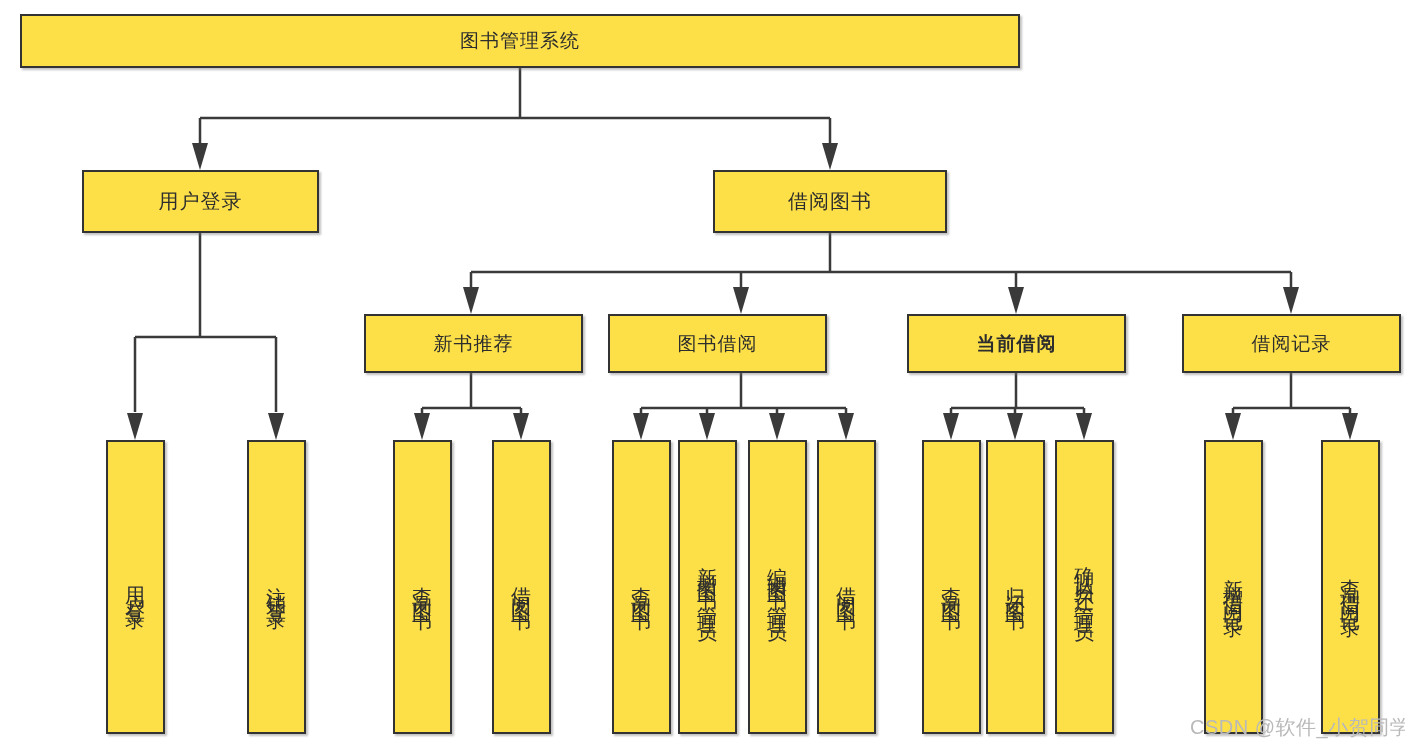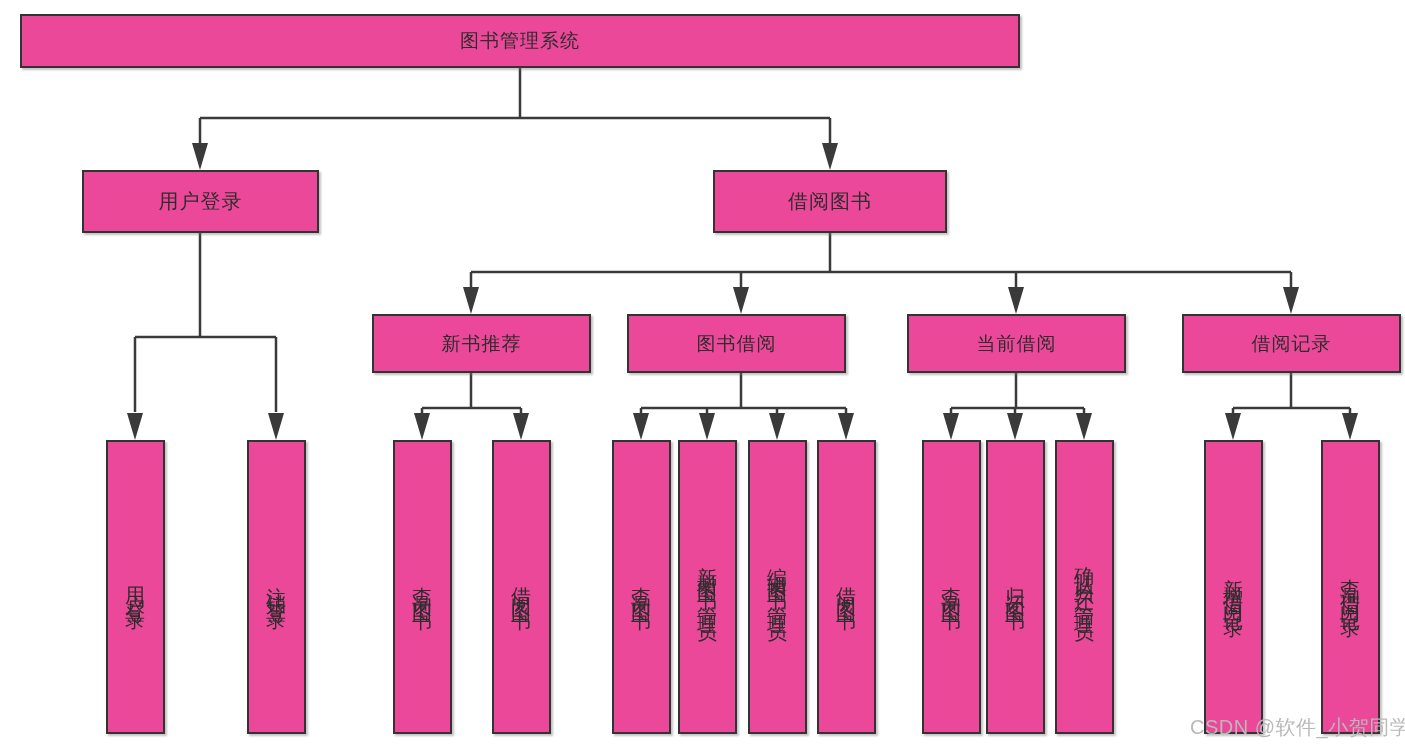--- a/index.html
+++ b/index.html
@@ -7,32 +7,32 @@
     position:relative;
     width:1405px;height:747px;
     background:#ffffff;
     font-family:"Liberation Sans","DejaVu Sans",sans-serif;
     overflow:hidden;
   }
   #wires{position:absolute;left:0;top:0;width:1405px;height:747px;}
   .box{
     position:absolute;
     box-sizing:border-box;
-    background:#ec4899;
+    background:#fde047;
     border:2.5px solid #333333;
     box-shadow:2px 2px 2px rgba(120,120,120,0.45);
     color:#2d2d2d;
     display:flex;align-items:center;justify-content:center;
   }
   .hbox{font-size:19px;letter-spacing:1px;}
   .root{left:20px;top:14px;width:1000px;height:54px;}
   .l2a{left:82px;top:170px;width:237px;height:63px;font-size:20px;}
   .l2b{left:713px;top:170px;width:234px;height:63px;font-size:20px;}
   .l3{top:314px;width:219px;height:59px;}
-  .l3a{left:372px;} .l3b{left:627px;} .l3c{left:907px;} .l3d{left:1182px;}
+  .l3a{left:364px;} .l3b{left:608px;} .l3c{left:907px;font-weight:bold;} .l3d{left:1182px;}
   .leaf{top:440px;width:59px;height:294px;}
   .vtext{
     writing-mode:vertical-rl;
     text-orientation:mixed;
     font-size:20px;
     letter-spacing:8px;
     line-height:1;
     white-space:nowrap;
     color:#2d2d2d;
   }

